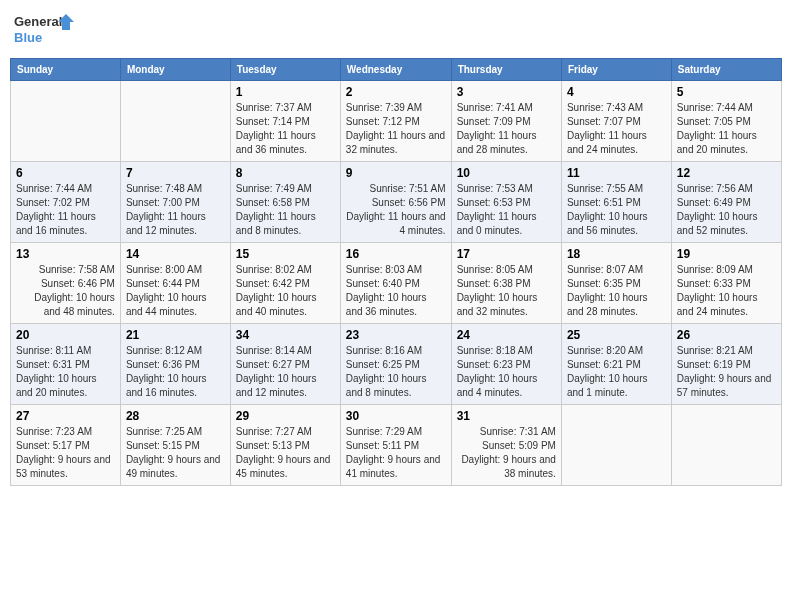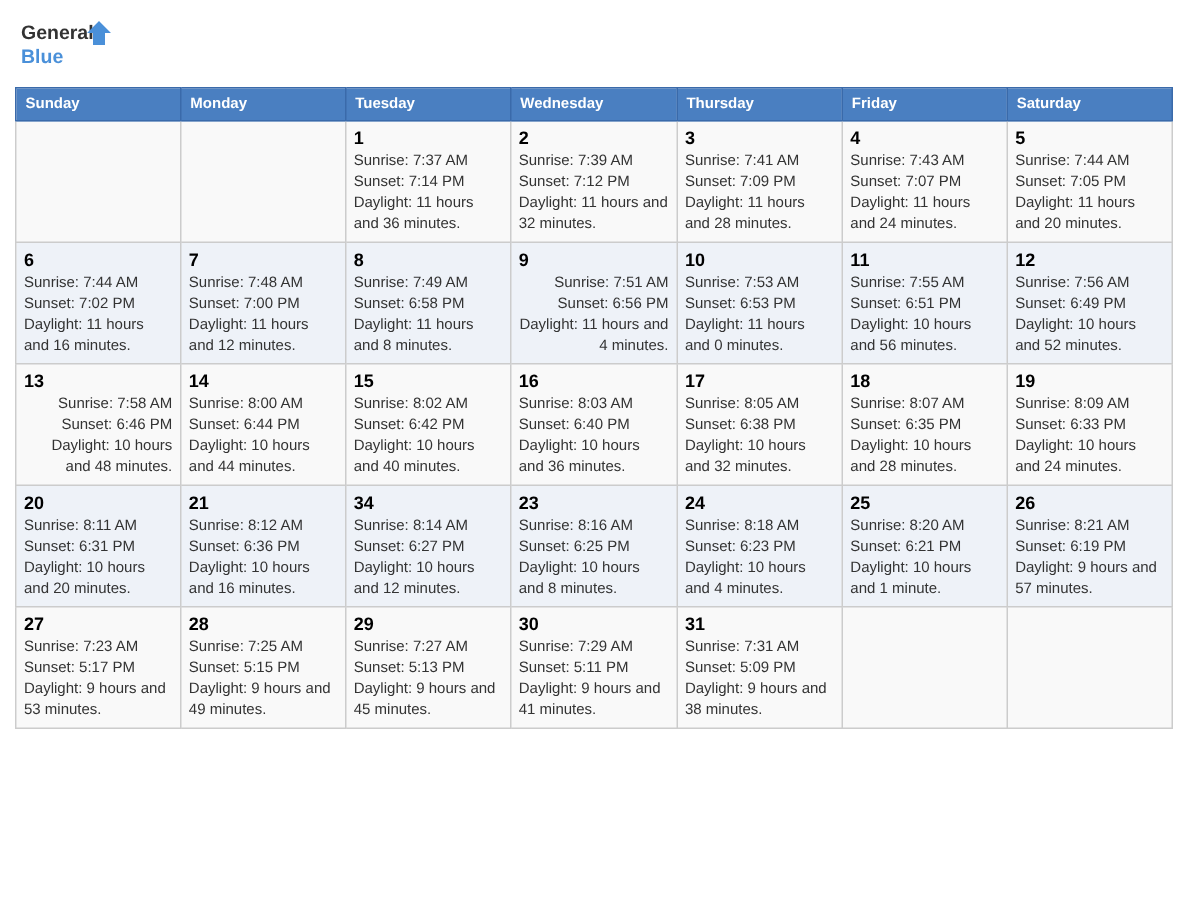--- a/index.html
+++ b/index.html
@@ -292,21 +292,21 @@
 Daylight: 9 hours and 45 minutes.</div>
         </td>
         <td>
           <span class="day-num">30</span>
           <div class="day-detail" style="white-space: pre-line;">Sunrise: 7:29 AM
 Sunset: 5:11 PM
 Daylight: 9 hours and 41 minutes.</div>
         </td>
         <td>
           <span class="day-num">31</span>
-          <div class="day-detail" style="white-space: pre-line;">Sunrise: 7:31 AM
+          <div class="day-detail" style="white-space: pre-line; text-align: right;">Sunrise: 7:31 AM
 Sunset: 5:09 PM
 Daylight: 9 hours and 38 minutes.</div>
         </td>
         <td class="empty-cell"></td>
         <td class="empty-cell"></td>
       </tr>
     </tbody>
 </table>
 
 </body></html>

